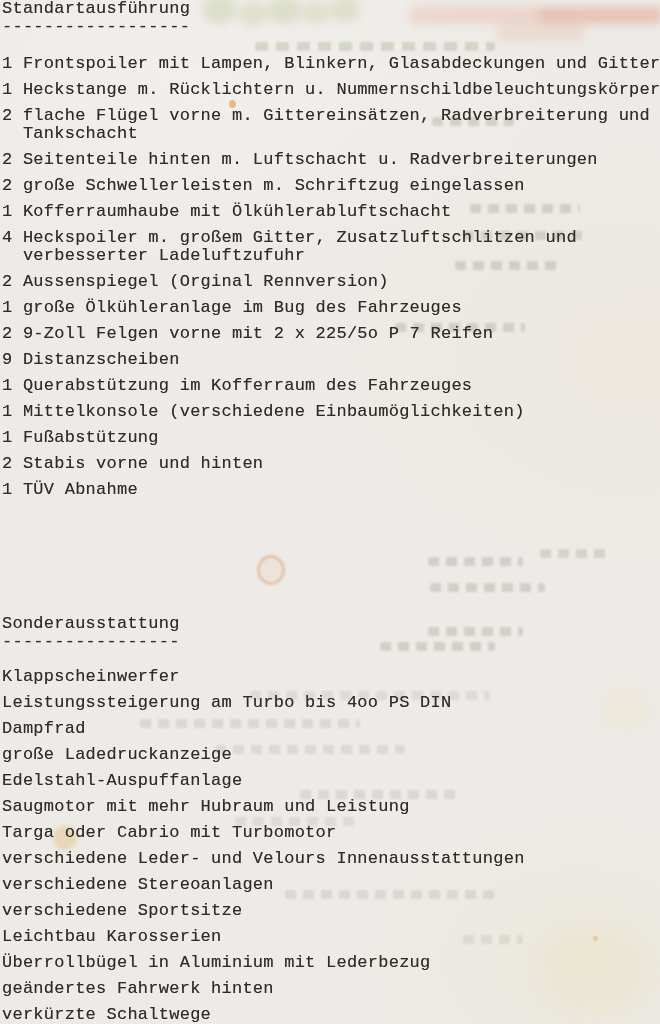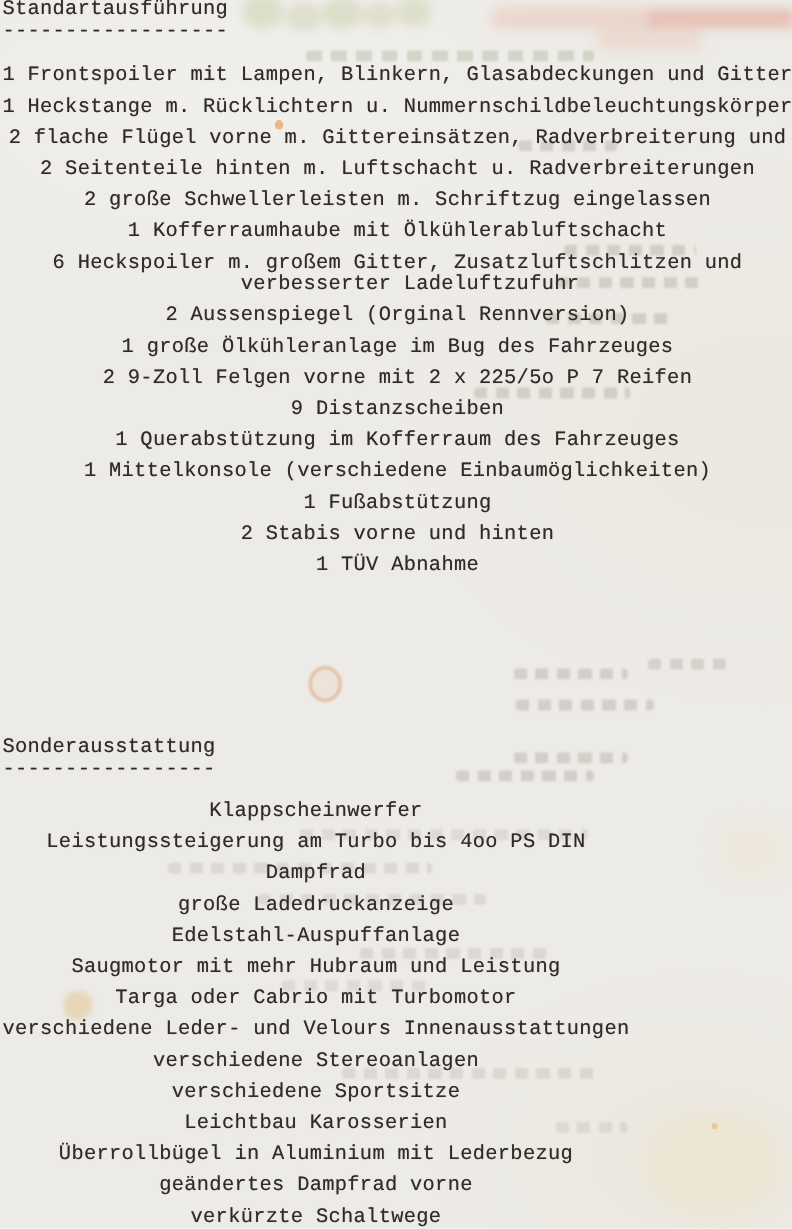--- a/index.html
+++ b/index.html
@@ -21,21 +21,21 @@
   .sec-title{
     font-size:17px;line-height:18px;letter-spacing:.25px;white-space:pre;
     text-shadow:0 0 .6px rgba(50,46,42,.55);
   }
   .sec-underline{
     font-size:17px;line-height:18px;letter-spacing:.25px;white-space:pre;
     text-shadow:0 0 .6px rgba(50,46,42,.55);
   }
   .item-list{margin-top:19px;}
   .sec-sonder .item-list{margin-top:17px;}
-  .item{margin-bottom:8px;text-align:center;}
+  .item{margin-bottom:8px;}
   .line{
     font-size:17px;line-height:18px;letter-spacing:.25px;white-space:pre;
     text-shadow:0 0 .6px rgba(50,46,42,.55);
   }
   
   .bleed,.stain{position:absolute;pointer-events:none;}
   .ghost{
     position:absolute;height:9px;pointer-events:none;
     background:repeating-linear-gradient(90deg, rgba(138,130,116,.26) 0 11px, transparent 11px 18px);
     filter:blur(1.1px);border-radius:3px;
@@ -89,32 +89,33 @@
     <div class="sec-underline">------------------</div>
     <div class="item-list">
         <div class="item">
           <div class="line">1 Frontspoiler mit Lampen, Blinkern, Glasabdeckungen und Gitter</div>
         </div>
         <div class="item">
           <div class="line">1 Heckstange m. Rücklichtern u. Nummernschildbeleuchtungskörper</div>
         </div>
         <div class="item">
           <div class="line">2 flache Flügel vorne m. Gittereinsätzen, Radverbreiterung und</div>
+          <div class="line">  Tankschacht</div>
         </div>
         <div class="item">
           <div class="line">2 Seitenteile hinten m. Luftschacht u. Radverbreiterungen</div>
         </div>
         <div class="item">
           <div class="line">2 große Schwellerleisten m. Schriftzug eingelassen</div>
         </div>
         <div class="item">
           <div class="line">1 Kofferraumhaube mit Ölkühlerabluftschacht</div>
         </div>
         <div class="item">
-          <div class="line">6 Heckspoiler m. großem Gitter, Zusatzluftschlitzen und</div>
+          <div class="line">4 Heckspoiler m. großem Gitter, Zusatzluftschlitzen und</div>
           <div class="line">  verbesserter Ladeluftzufuhr</div>
         </div>
         <div class="item">
           <div class="line">2 Aussenspiegel (Orginal Rennversion)</div>
         </div>
         <div class="item">
           <div class="line">1 große Ölkühleranlage im Bug des Fahrzeuges</div>
         </div>
         <div class="item">
           <div class="line">2 9-Zoll Felgen vorne mit 2 x 225/5o P 7 Reifen</div>
@@ -174,21 +175,21 @@
         <div class="item">
           <div class="line">verschiedene Sportsitze</div>
         </div>
         <div class="item">
           <div class="line">Leichtbau Karosserien</div>
         </div>
         <div class="item">
           <div class="line">Überrollbügel in Aluminium mit Lederbezug</div>
         </div>
         <div class="item">
-          <div class="line">geändertes Dampfrad vorne</div>
+          <div class="line">geändertes Fahrwerk hinten</div>
         </div>
         <div class="item">
           <div class="line">verkürzte Schaltwege</div>
         </div>
       </div>
   </div>
 
 </div>
 
 </body></html>

